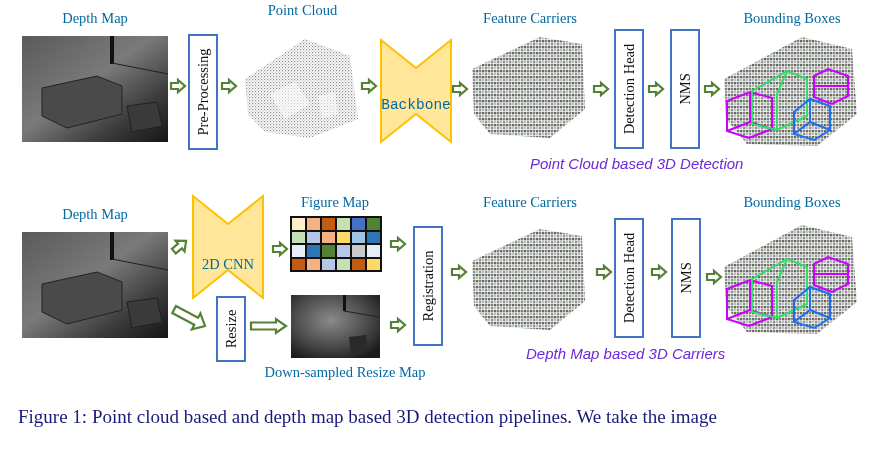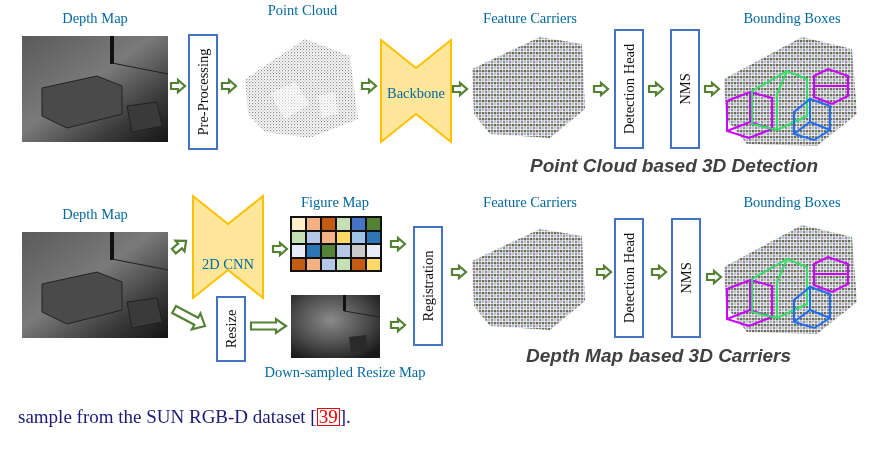--- a/index.html
+++ b/index.html
@@ -1,21 +1,21 @@
 <!DOCTYPE html>
 <html><head>
 <meta charset="utf-8">
 <style>
   html, body { margin:0; padding:0; background:#ffffff; }
   body { width:883px; height:470px; position:relative; overflow:hidden; font-family:"Liberation Serif", serif; }
   .abs { position:absolute; }
   .label { font-family:"Liberation Serif", serif; font-size:14.5px; color:#0369a1; white-space:nowrap; text-align:center; }
   .vbox { position:absolute; border:2px solid #4472c4; background:#fff; box-sizing:border-box; }
   .vtext { position:absolute; left:50%; top:50%; transform:translate(-50%,-50%) rotate(-90deg); font-family:"Liberation Serif", serif; font-size:14.5px; color:#111; white-space:nowrap; }
-  .section-title { font-family:"Liberation Sans", sans-serif; font-style:italic; font-weight:bold; font-size:19px; color:#404040; white-space:nowrap; }
+  .section-title { font-family:"Liberation Sans", sans-serif; font-style:italic; font-weight:normal; font-size:15px; color:#6d28d9; white-space:nowrap; }
   .caption { font-family:"Liberation Serif", serif; font-size:19px; color:#1a1a7a; line-height:28px; }
   .cite { display:inline-block; border:1.5px solid #e00; color:#e00; line-height:16px; padding:0 1px; }
   svg { position:absolute; overflow:visible; }
   .grid { position:absolute; display:grid; grid-template-columns:repeat(6,1fr); grid-template-rows:repeat(4,1fr); border:1px solid #111; box-sizing:border-box; }
   .grid div { border:1px solid #111; }
 </style>
 </head>
 <body>
 
 <svg width="0" height="0" style="position:absolute">
@@ -74,21 +74,21 @@
   <path d="M78 62 L95 58 L98 80 L82 84 Z" fill="#fff" opacity="0.5"></path>
 </svg>
 
 <svg style="left:361px;top:79px;" width="16" height="14">
     <path d="M1 4 H8 V1 L15 7 L8 13 V10 H1 Z" fill="#fff" stroke="#548235" stroke-width="2.2"></path>
   </svg>
 
 <svg style="left:379px;top:38px;" width="74" height="106">
   <path d="M2 2 L37 30 L72 2 L72 104 L37 76 L2 104 Z" fill="#ffe699" stroke="#ffc000" stroke-width="2"></path>
 </svg>
-<div class="abs label" style="left:379px;top:85px;width:74px;">Backbone</div>
+<div class="abs label" style="left:379px;top:97px;width:74px;font-family:Liberation Mono, monospace;">Backbone</div>
 
 <svg style="left:452px;top:82px;" width="16" height="14">
     <path d="M1 4 H8 V1 L15 7 L8 13 V10 H1 Z" fill="#fff" stroke="#548235" stroke-width="2.2"></path>
   </svg>
 
 <div class="abs label" style="left:470px;top:10px;width:120px;">Feature Carriers</div>
 <svg style="left:470px;top:34px;" width="120" height="106">
   <path d="M2 35 L70 3 L112 10 L115 75 L80 104 L20 100 L4 80 Z" fill="url(#dots)"></path>
   <path d="M2 35 L70 3 L112 10 L115 75 L80 104 L20 100 L4 80 Z" fill="url(#dots2)" opacity="0.7"></path>
 </svg>
@@ -270,14 +270,14 @@
   </g>
   <g fill="none" stroke="#1e6ff0" stroke-width="2">
     <path d="M72 78 L88 65 L108 72 L108 96 L92 106 L72 100 Z"></path>
       <path d="M72 100 L88 88 L108 96 M88 65 L88 88"></path>
   </g>
 </svg>
 
 <div class="abs section-title" style="left:526px;top:345px;">Depth Map based 3D Carriers</div>
 
 <div class="abs caption" style="left:18px;top:403px;width:860px;">
-  <div><span>sample from the SUN RGB-D dataset [</span><span class="cite">39</span><span>].</span></div>
+  <div>Figure 1: Point cloud based and depth map based 3D detection pipelines. We take the image</div>
 </div>
 
 </body></html>

